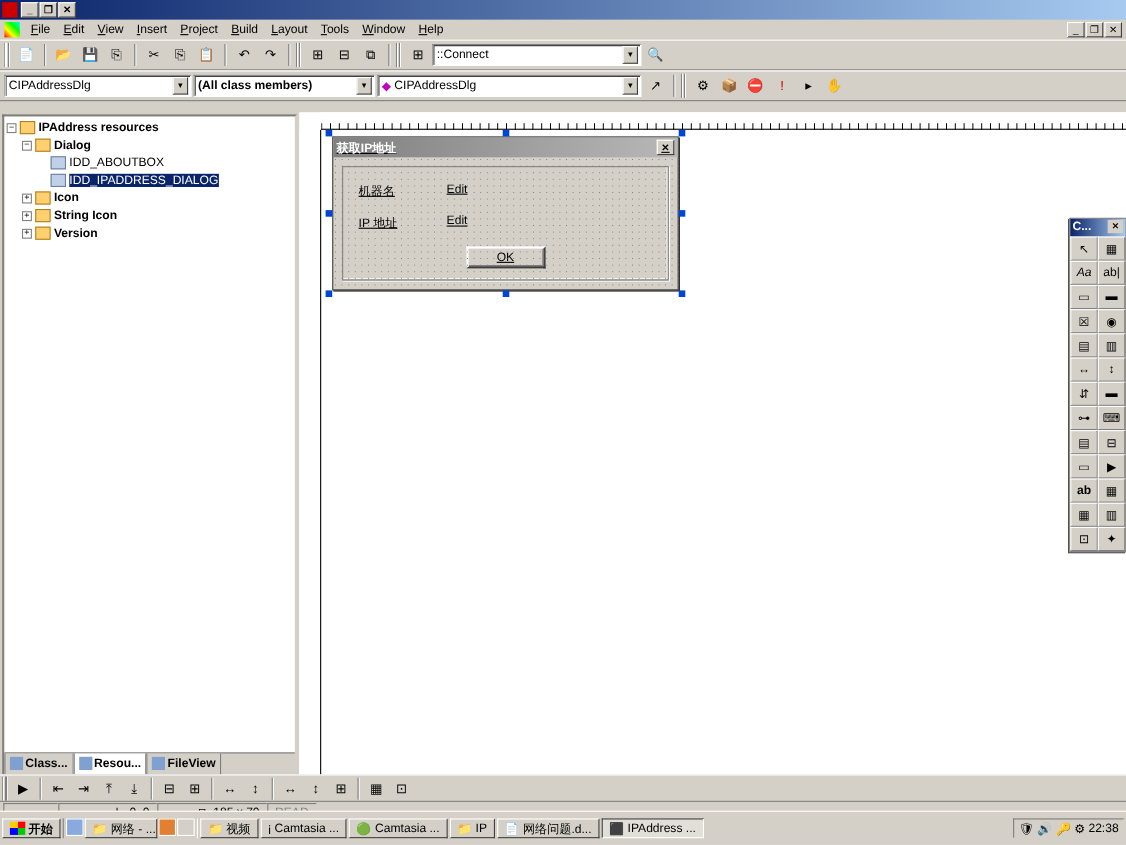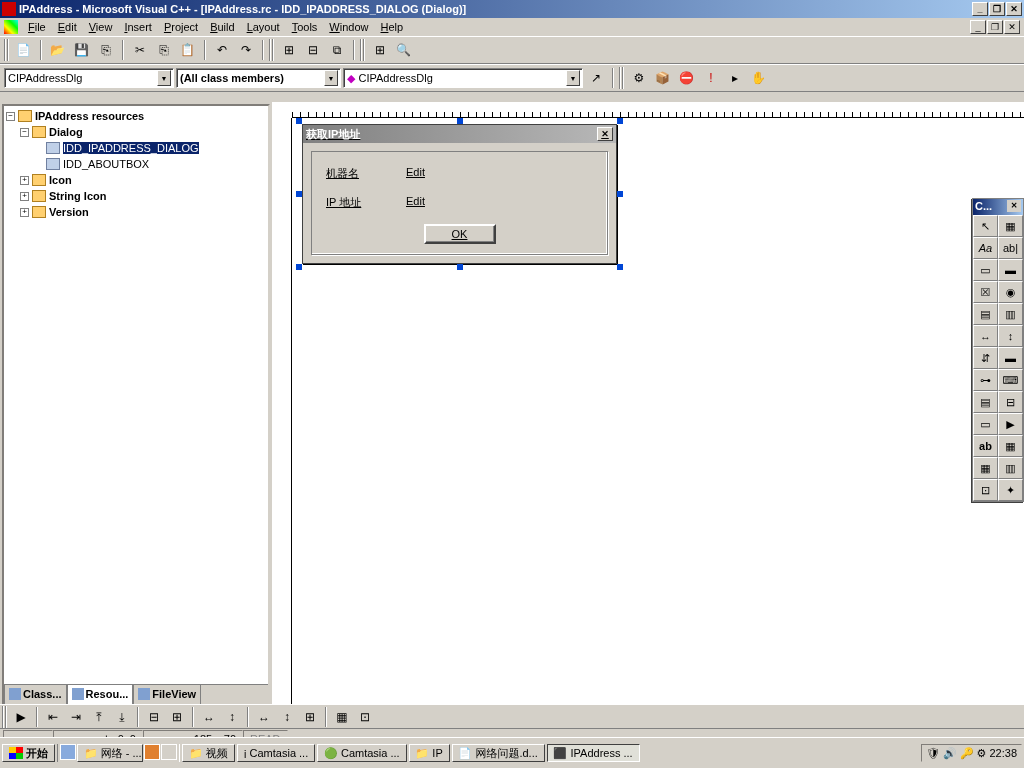--- a/index.html
+++ b/index.html
@@ -88,21 +88,20 @@
 .tbtn2.active { border-color: #404040 #fff #fff #404040; background: #e0e0d8; }
 .tray { margin-left: auto; height: 18px; border: 1px inset #d4d0c8; padding: 0 4px; display: flex; align-items: center; gap: 3px; font-size: 11px; }
 .ql { display: flex; gap: 1px; border-left: 1px solid #808080; border-right: 1px solid #fff; padding: 0 2px; }
 .ql .qi { width: 16px; height: 16px; background: #88aadd; border: 1px solid #fff; }
 </style>
 </head>
 <body>
 
 <div class="titlebar">
   <span class="app-icon"></span>
-  <span class="title-text">IPAddress - Microsoft Visual C++ - [IPAddress.rc - IDD_IPADDRESS_DIALOG (Dialog)]</span>
   <div class="winbtns">
     <div class="wbtn">_</div>
     <div class="wbtn">❐</div>
     <div class="wbtn">✕</div>
   </div>
 </div>
 
 <div class="menubar">
   <span class="mlogo"></span>
   <span class="mitem"><u>F</u><span>ile</span></span>
@@ -137,20 +136,24 @@
   <div class="tbtn">↶</div>
   <div class="tbtn">↷</div>
   <span class="tsep"></span>
   <span class="tgrip"></span>
   <div class="tbtn">⊞</div>
   <div class="tbtn">⊟</div>
   <div class="tbtn">⧉</div>
   <span class="tsep"></span>
   <span class="tgrip"></span>
   <div class="tbtn">⊞</div>
+  <div class="tdrop" style="width:190px">
+    <span>::Connect</span>
+    <span class="arrow">▼</span>
+  </div>
   <div class="tbtn">🔍</div>
 </div>
 
 <div class="toolbar">
   <div class="tdrop" style="width:170px">
     <span>CIPAddressDlg</span>
     <span class="arrow">▼</span>
   </div>
   <div class="tdrop" style="width:165px;font-weight:bold">
     <span>(All class members)</span>
@@ -181,25 +184,25 @@
           <span class="fldr"></span>
           <b>IPAddress resources</b>
         </div>
       <div class="tree-node" style="padding-left:14px">
           <span class="exp">−</span>
           <span class="fldr"></span>
           <b>Dialog</b>
         </div>
       <div class="tree-node" style="padding-left:40px">
           <span class="dicon"></span>
-          <span class="sel">IDD_IPADDRESS_DIALOG</span>
+          <span>IDD_ABOUTBOX</span>
         </div>
       <div class="tree-node" style="padding-left:40px">
           <span class="dicon"></span>
-          <span>IDD_ABOUTBOX</span>
+          <span class="sel">IDD_IPADDRESS_DIALOG</span>
         </div>
       <div class="tree-node" style="padding-left:14px">
           <span class="exp">+</span>
           <span class="fldr"></span>
           <b>Icon</b>
         </div>
       <div class="tree-node" style="padding-left:14px">
           <span class="exp">+</span>
           <span class="fldr"></span>
           <b>String Icon</b>

